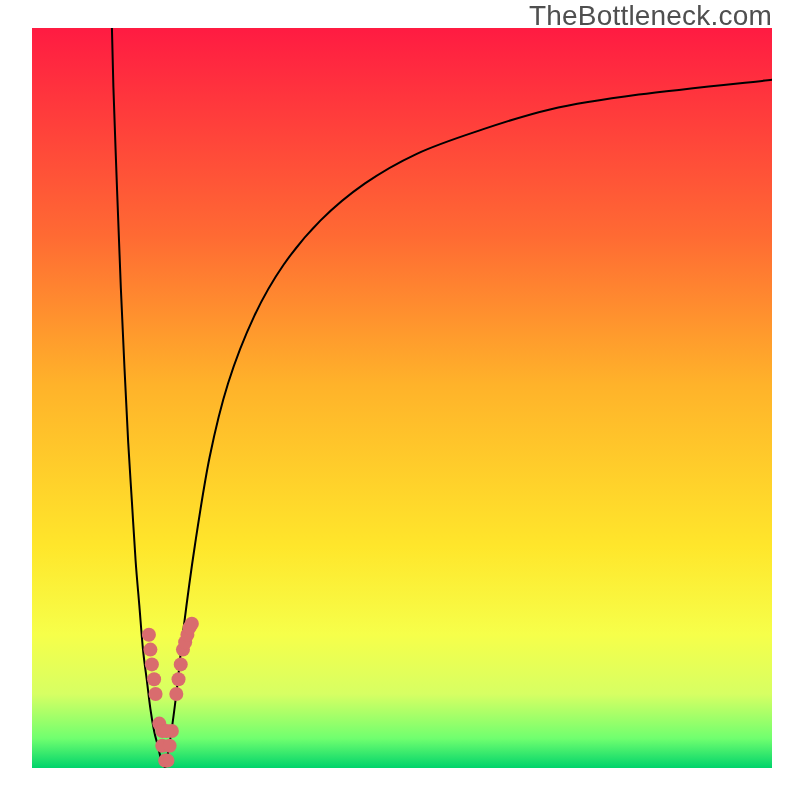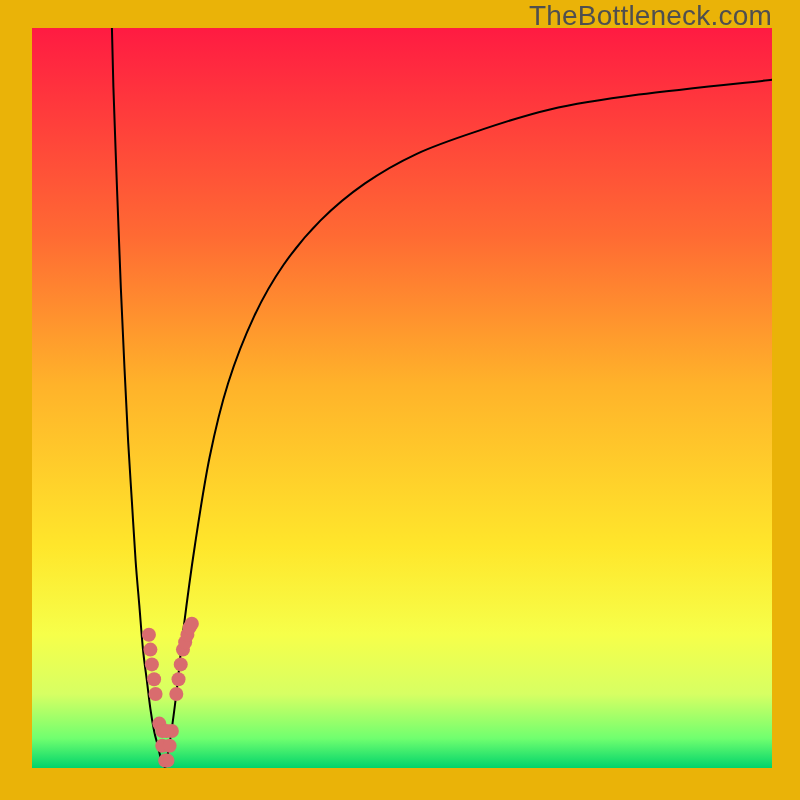--- a/index.html
+++ b/index.html
@@ -10,21 +10,21 @@
     overflow: hidden;
     background: #000;
     font-family: Arial, Helvetica, sans-serif;
   }
   .frame {
     position: absolute;
     left: 0;
     top: 0;
     width: 800px;
     height: 800px;
-    background: #eab308;
+    background: #ffffff;
   }
   .plot {
     position: absolute;
     left: 32px;
     top: 28px;
     width: 740px;
     height: 740px;
   }
   .watermark {
     position: absolute;

